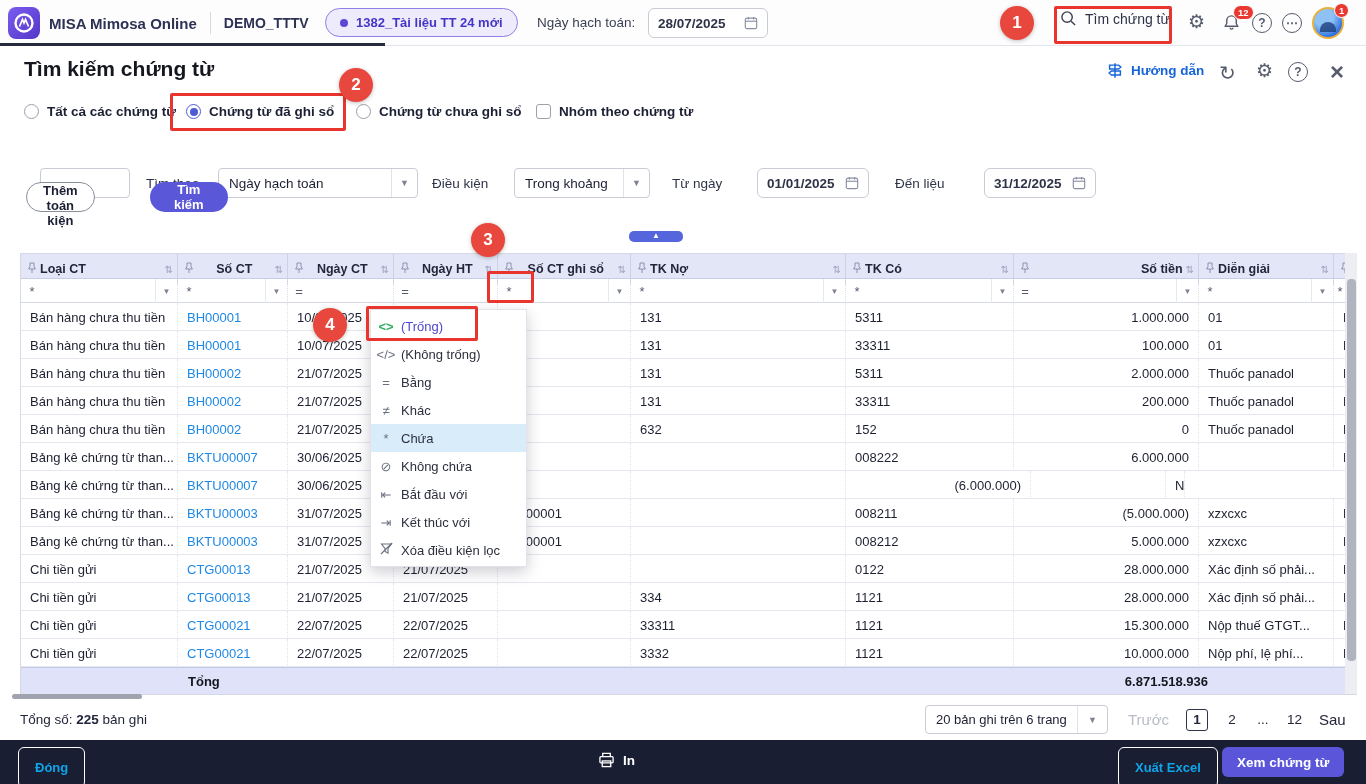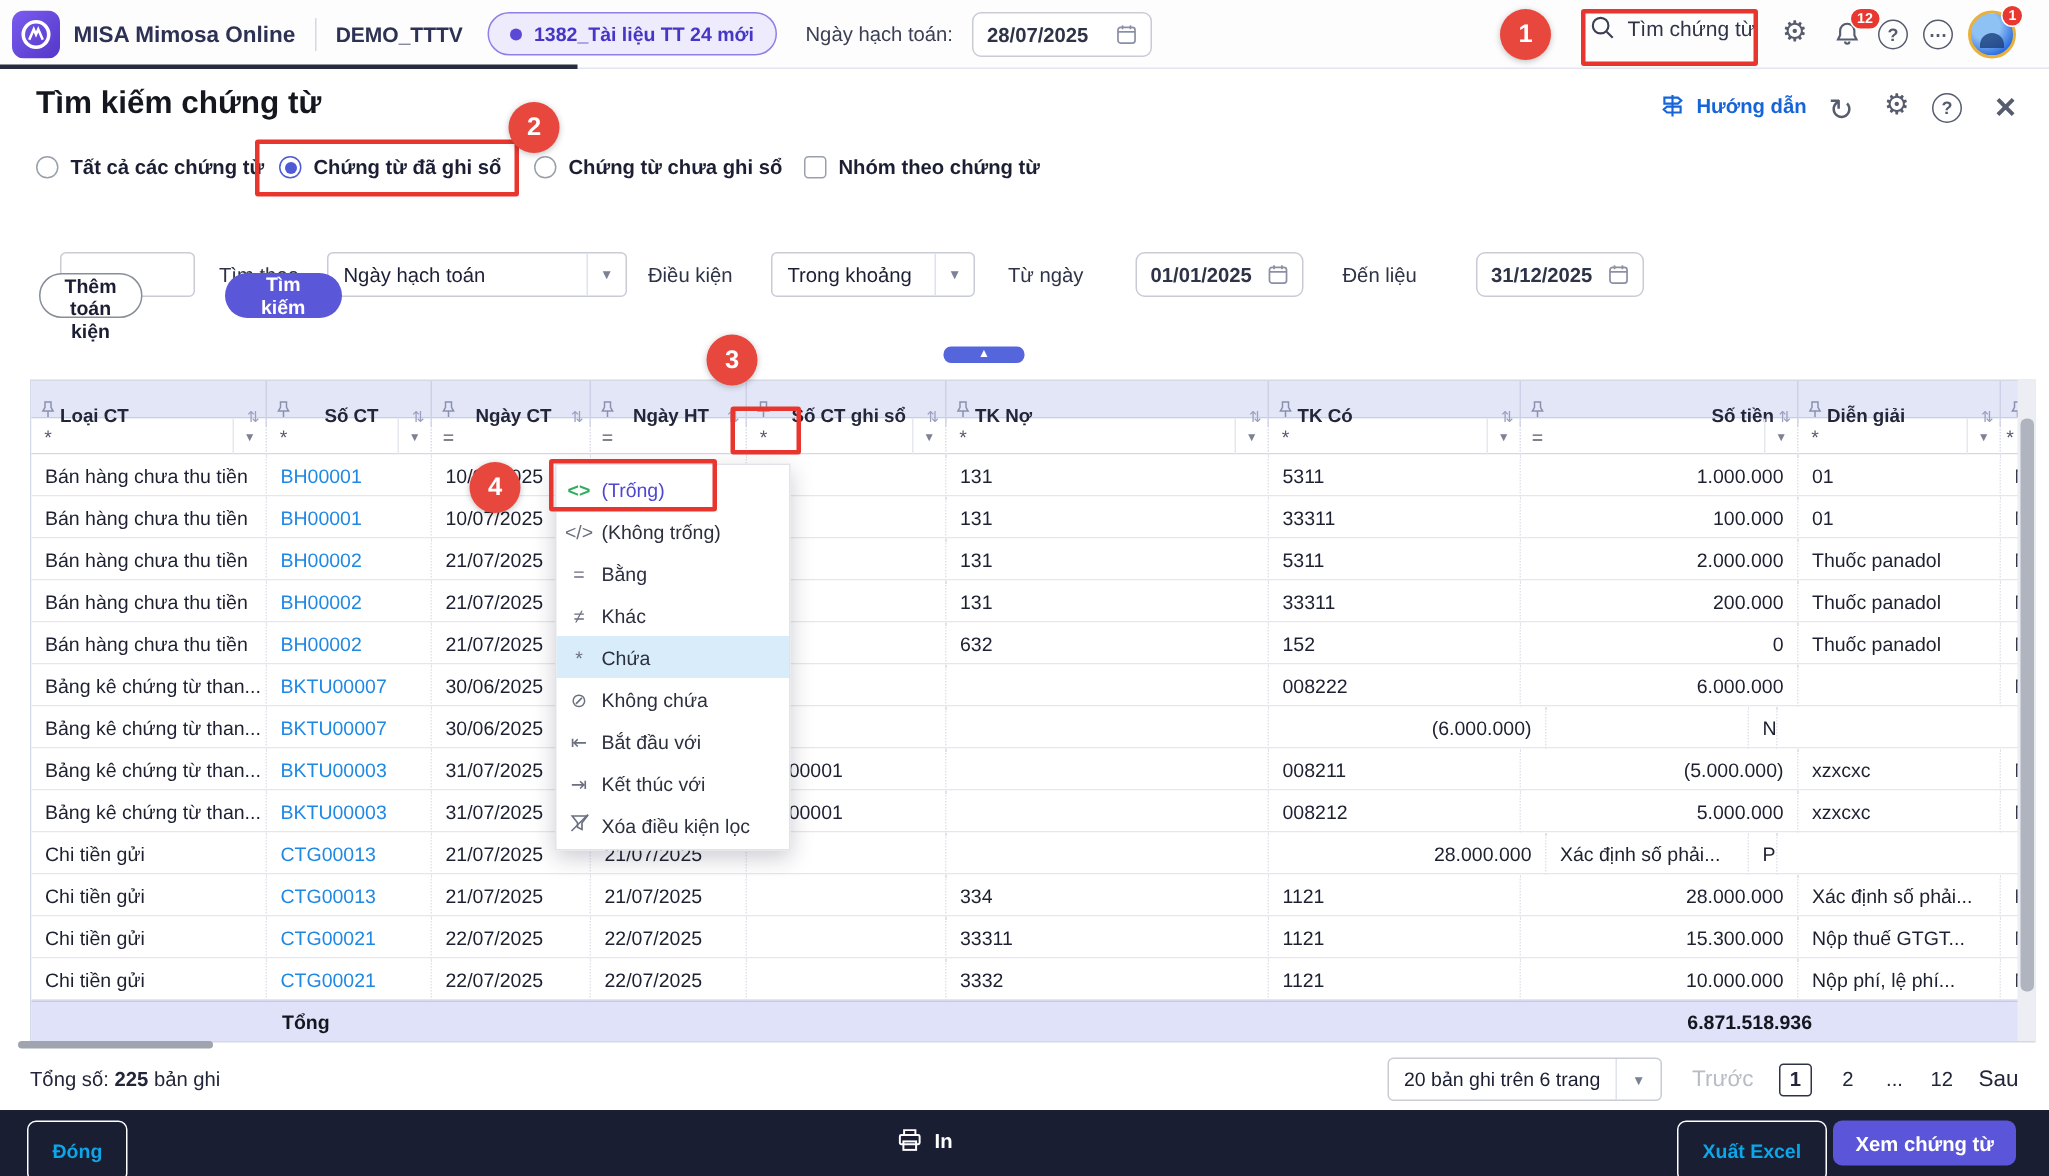--- a/index.html
+++ b/index.html
@@ -64,21 +64,21 @@
     background:#fff; font-size:13px; font-weight:bold; color:#1c1f33; cursor:pointer; font-family:inherit; }
   .btn-primary-pill { position:absolute; left:150px; top:0; height:30px; padding:0 24px; border:none; border-radius:15px;
     background:#5b57d9; font-size:13px; font-weight:bold; color:#fff; cursor:pointer; font-family:inherit; }
   .collapse-pill { position:absolute; left:629px; top:231px; width:54px; height:11px; border-radius:5px; background:#5566dd;
     color:#fff; font-size:8px; line-height:9px; text-align:center; cursor:pointer; }
 
   
   .table-wrap { position:absolute; left:20px; top:253px; width:1337px; border:1px solid #d5d8e6; background:#fff; }
   .trow { display:flex; }
   .thead { background:#e3e6f6; border-bottom:1px solid #c8cde6; height:25px; }
-  .th { position:relative; display:flex; align-items:flex-end; height:30px; border-right:1px solid #cdd1e8; overflow:hidden; }
+  .th { position:relative; display:flex; align-items:center; height:30px; border-right:1px solid #cdd1e8; overflow:hidden; }
   .th .pin { margin-left:6px; flex:0 0 auto; }
   .th .lbl { flex:1; font-size:12.5px; font-weight:bold; color:#23263a; padding:0 3px; white-space:nowrap; overflow:hidden; }
   .th .sort { flex:0 0 auto; margin-right:4px; font-size:10px; color:#9aa0c0; }
   .tfilter { background:#fff; border-bottom:1px solid #d5d8e6; height:24px; }
   .tf { position:relative; display:flex; align-items:center; height:24px; border-right:1px dotted #d9dce8; overflow:hidden; }
   .tf .op { width:22px; text-align:center; font-size:13px; color:#555a6e; }
   .tf .sp { flex:1; }
   .tf .arr { width:22px; height:100%; border-left:1px solid #e6e8f0; display:flex; align-items:center; justify-content:center;
     color:#7c8194; font-size:8px; }
   .tr { height:28px; border-bottom:1px solid #e6e7ee; background:#fff; cursor:pointer; }
@@ -528,20 +528,21 @@
           <div class="td" style="width: 135px;">xzxcxc</div>
           <div class="td" style="width: 13px;">N</div>
         </div>
         <div class="trow tr">
           <div class="td" style="width: 157px;">Chi tiền gửi</div>
           <div class="td link" style="width: 110px;">CTG00013</div>
           <div class="td" style="width: 106px;">21/07/2025</div>
           <div class="td" style="width: 104px;">21/07/2025</div>
           <div class="td" style="width: 133px;"></div>
           <div class="td" style="width: 215px;"></div>
+          <div class="td" style="width: 168px;">0122</div>
           <div class="td num" style="width: 185px;">28.000.000</div>
           <div class="td" style="width: 135px;">Xác định số phải...</div>
           <div class="td" style="width: 13px;">P</div>
         </div>
         <div class="trow tr">
           <div class="td" style="width: 157px;">Chi tiền gửi</div>
           <div class="td link" style="width: 110px;">CTG00013</div>
           <div class="td" style="width: 106px;">21/07/2025</div>
           <div class="td" style="width: 104px;">21/07/2025</div>
           <div class="td" style="width: 133px;"></div>

